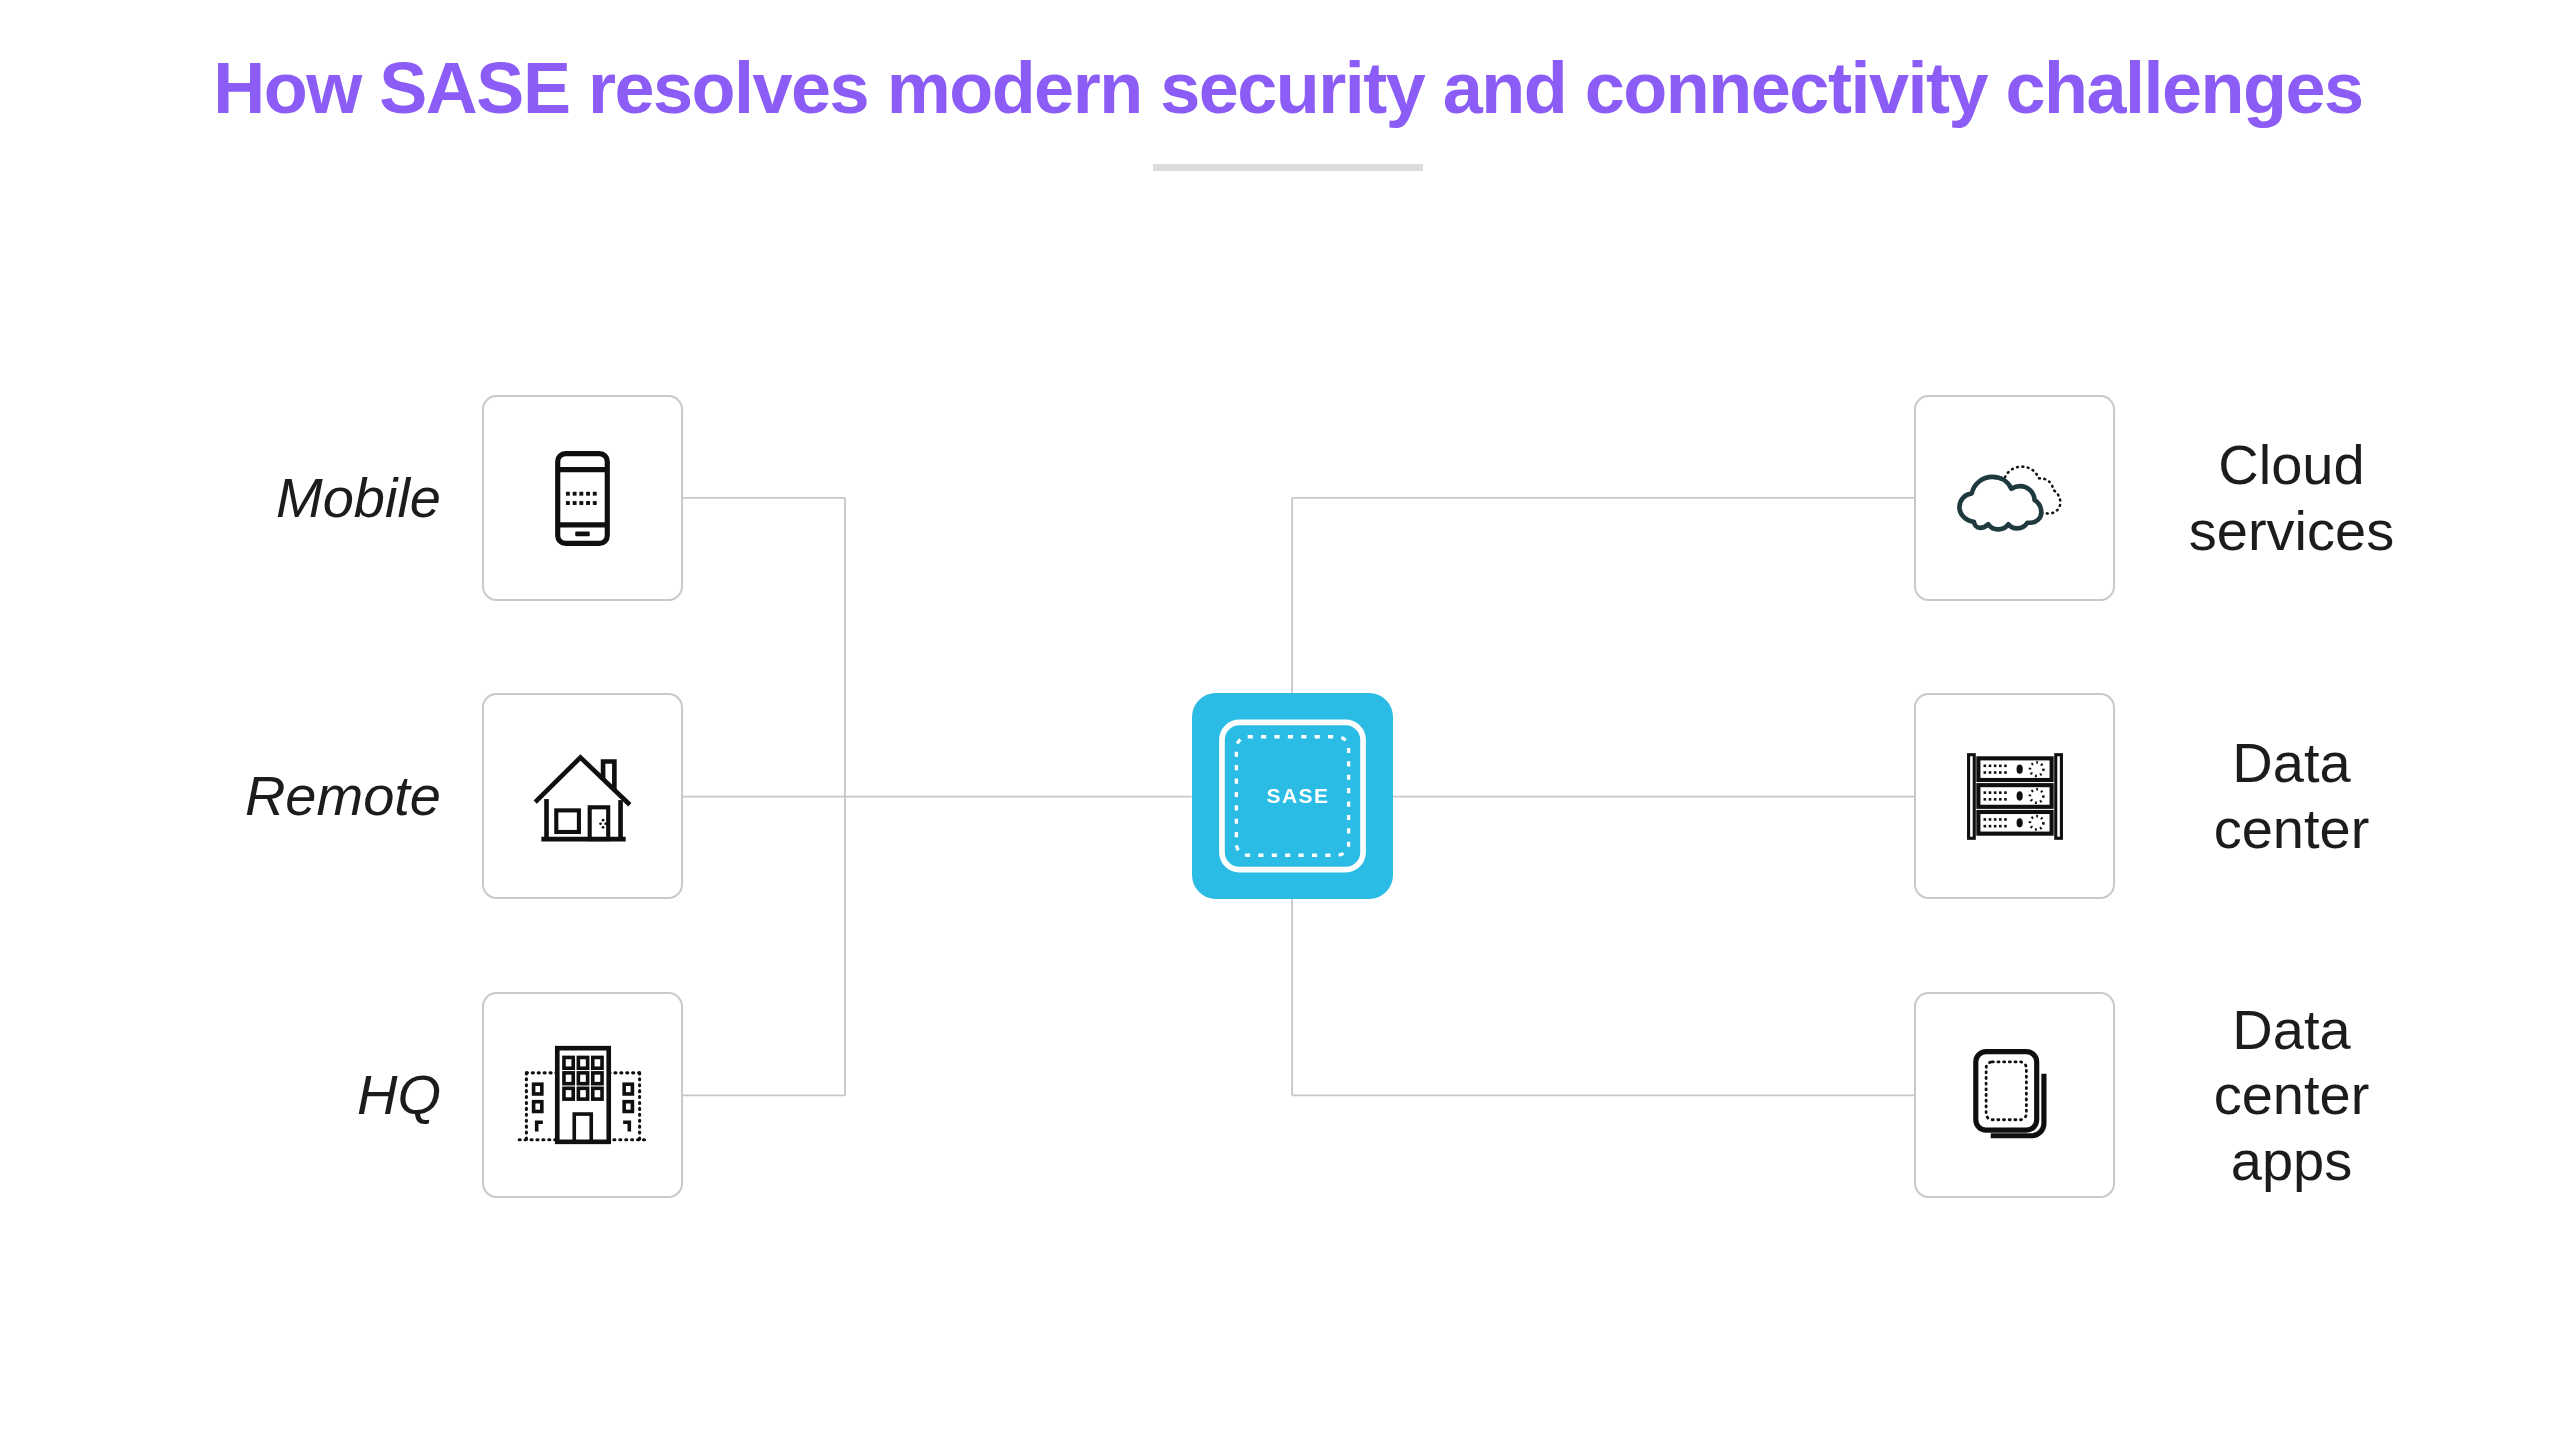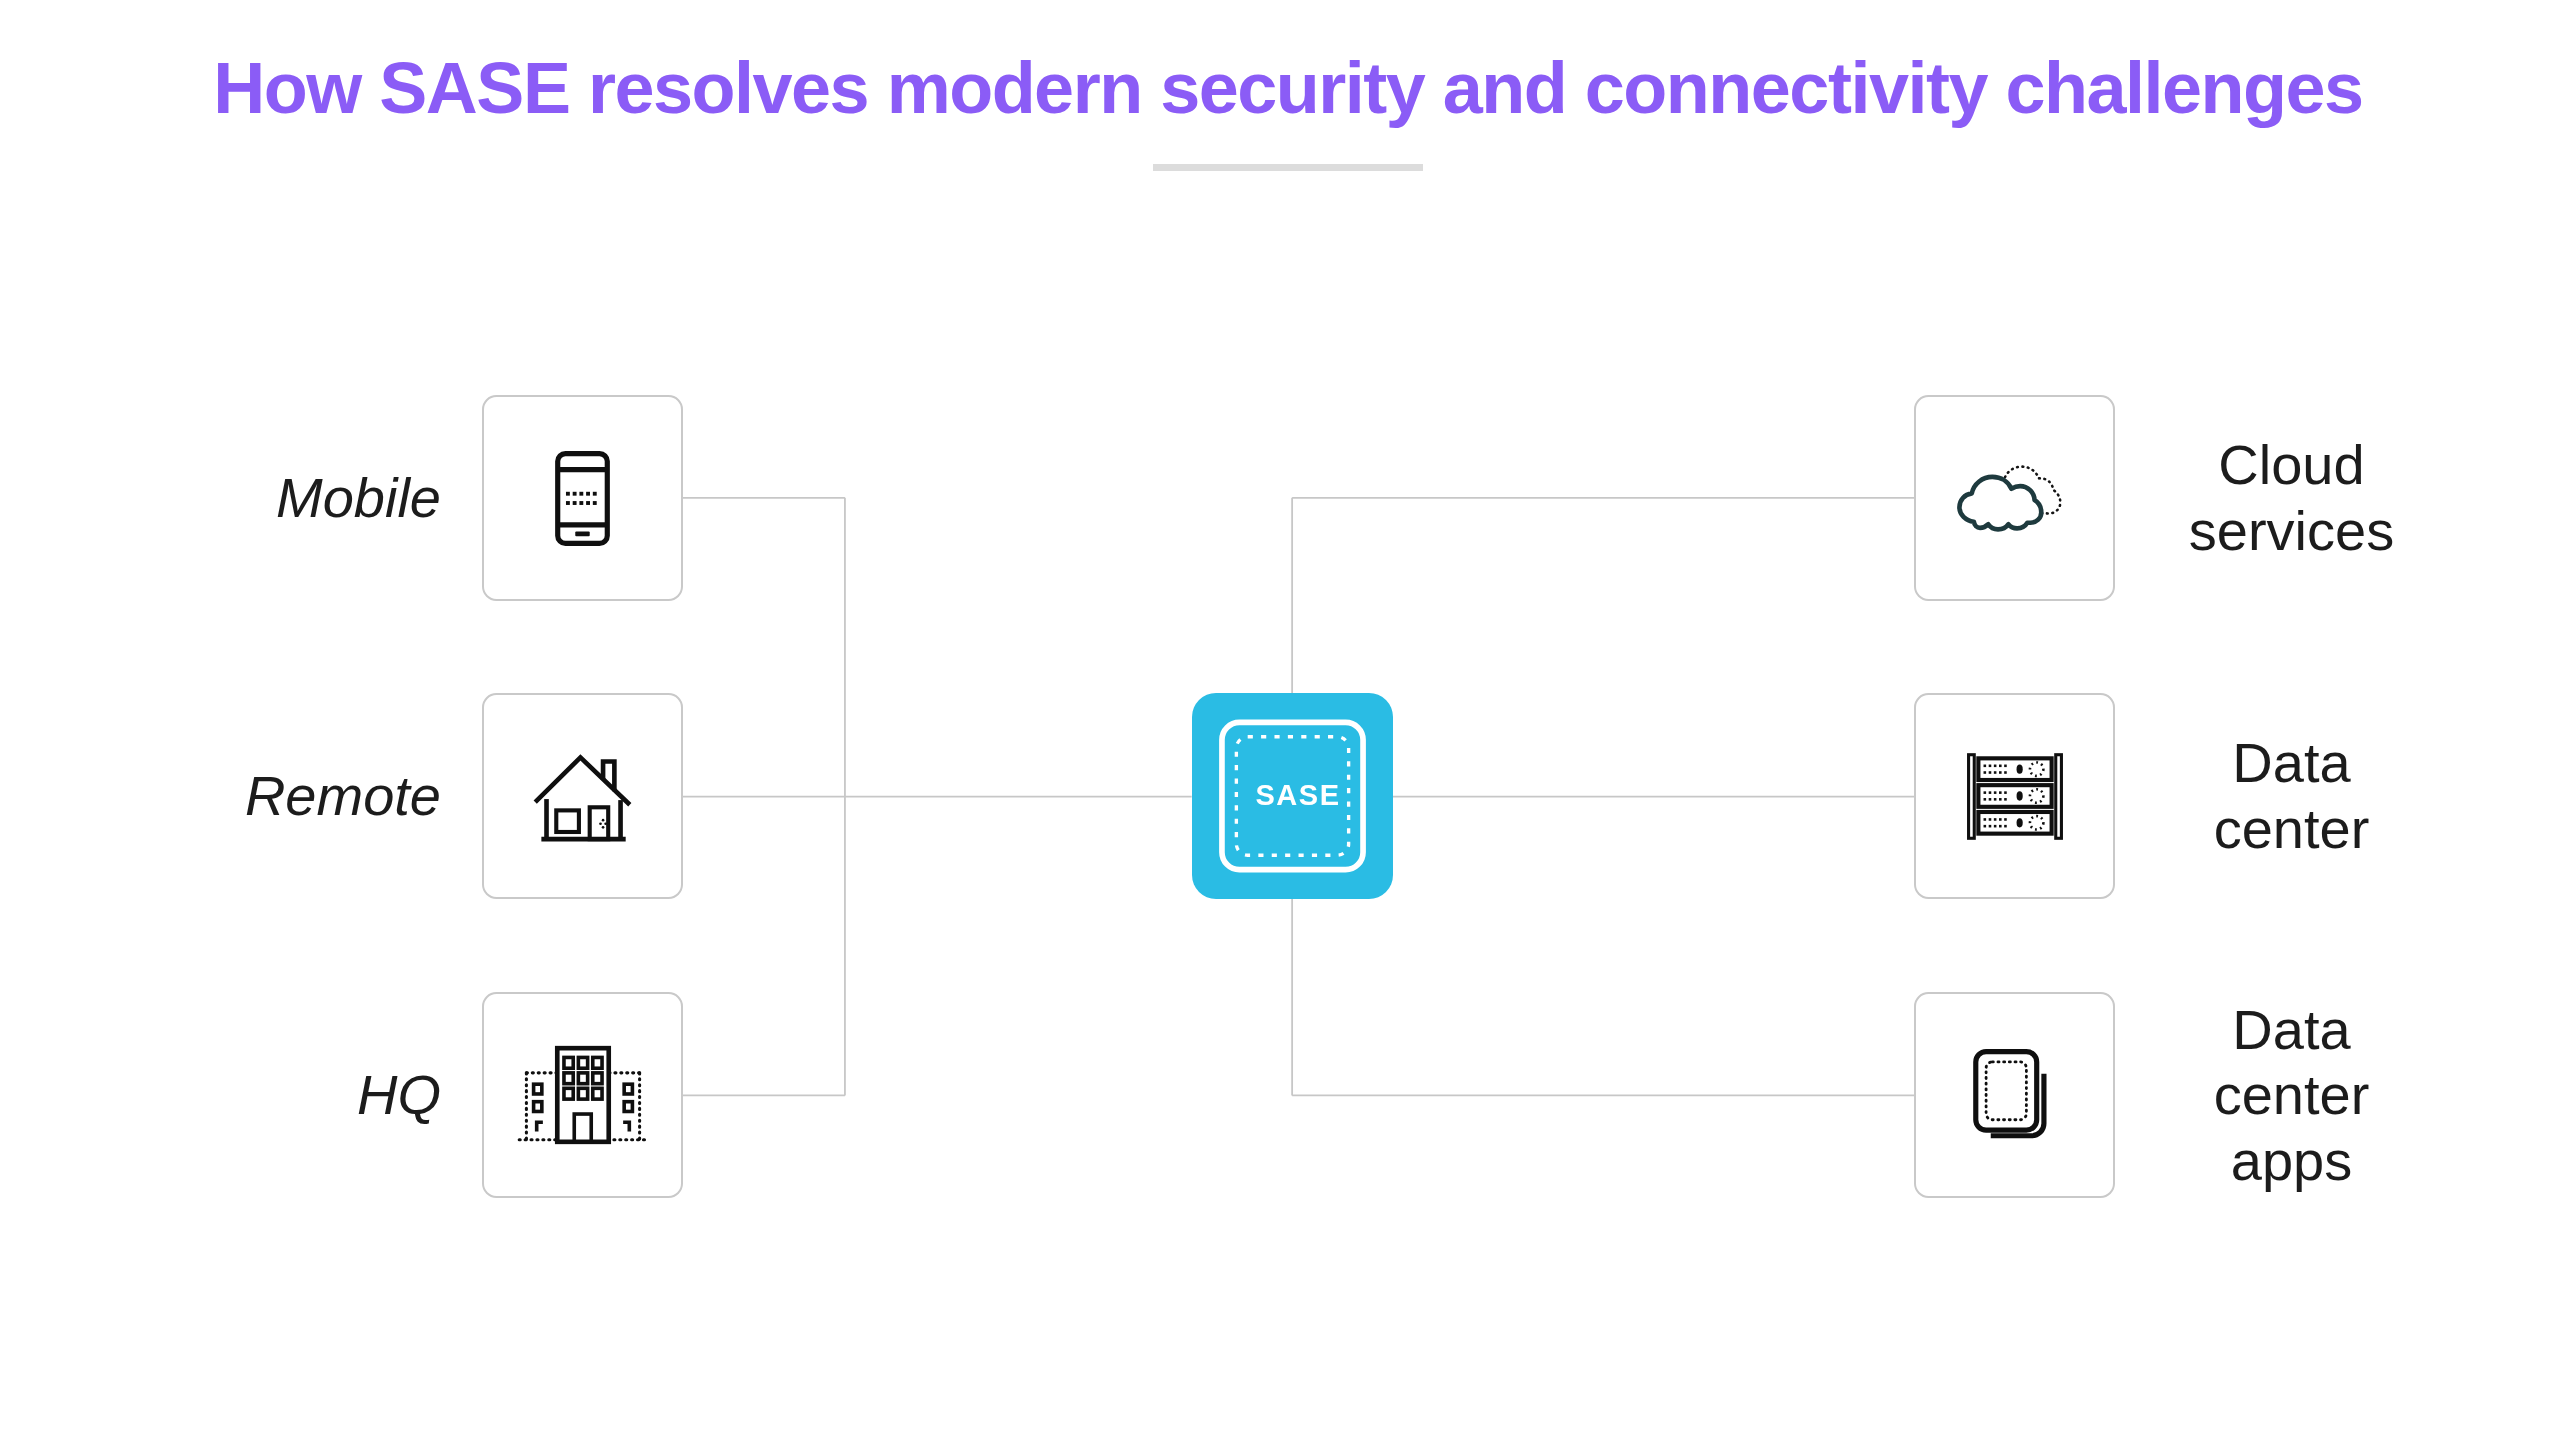--- a/index.html
+++ b/index.html
@@ -102,21 +102,21 @@
     top: 0;
   }
   .sase-label {
     position: absolute;
     left: 11px;
     right: 0;
     top: 50%;
     transform: translateY(-52%);
     text-align: center;
     color: #ffffff;
-    font-size: 29px;
+    font-size: 21px;
     font-weight: bold;
     letter-spacing: 1.5px;
   }
   
   .s { stroke: #0f0f0f; fill: none; }
   .sw { stroke: #0f0f0f; fill: #ffffff; }
   .f { fill: #0f0f0f; stroke: none; }
   .dotted { stroke: #0f0f0f; fill: none; stroke-linecap: round; }
   .cloud-solid { stroke: #1e3a3e; fill: #ffffff; stroke-linejoin: round; }
   .cloud-dotted { stroke: #141414; fill: none; stroke-linecap: round; }

